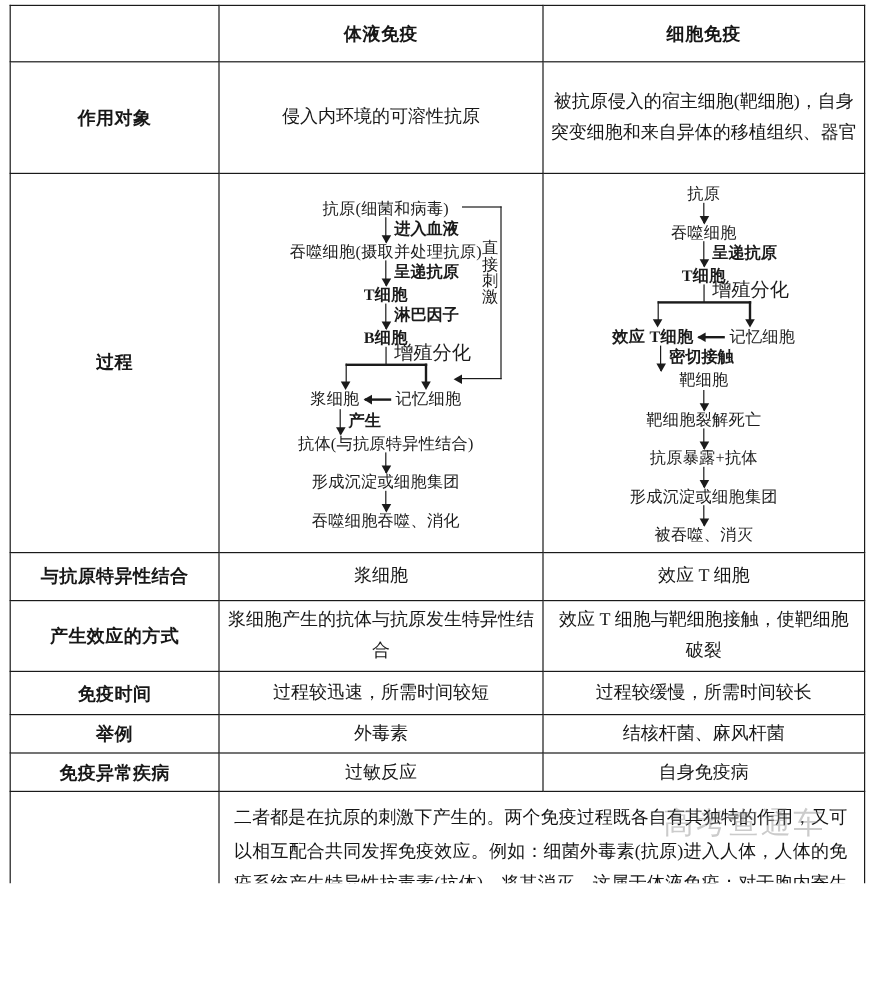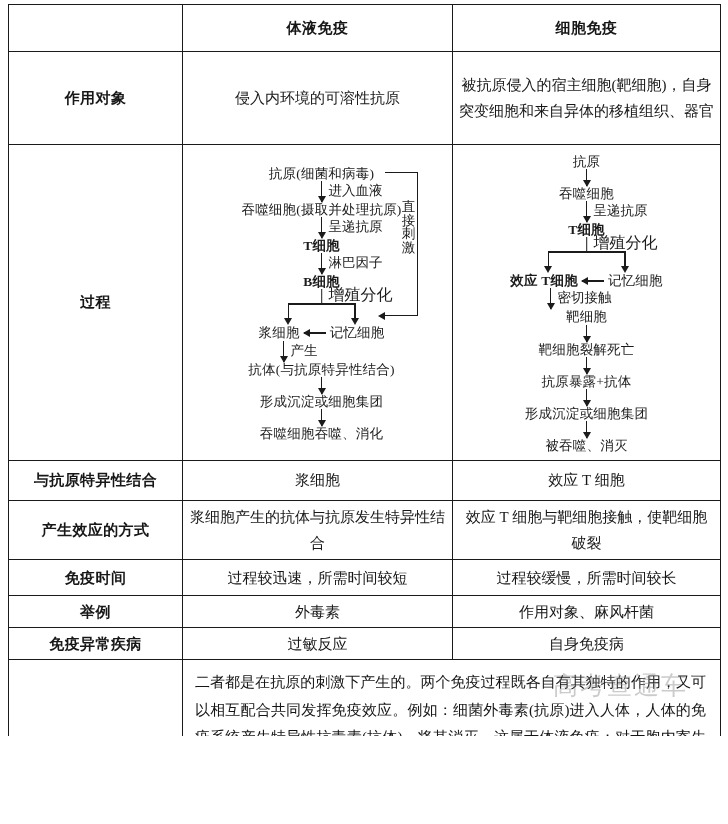--- a/index.html
+++ b/index.html
@@ -83,20 +83,21 @@
     border-left:4px solid transparent;
     border-right:4px solid transparent;
     border-top:7px solid #1b1b1b;
   }
   .arrow .cap{
     position:absolute;left:50%;top:0px;
     margin-left:7px;
     white-space:nowrap;
     font-size:13.5px;line-height:20px;
     color:#1b1b1b;
+    font-weight:bold;
   }
   
   .arrow.short{height:17px;}
   .arrow.short .stem{height:17px;}
 
   
   .fork{
     position:relative;
     width:150px;height:36px;
     margin:0 auto;
@@ -359,21 +360,21 @@
 
       <tr>
         <td class="rowlabel" style="height:29px;">免疫时间</td>
         <td>过程较迅速，所需时间较短</td>
         <td>过程较缓慢，所需时间较长</td>
       </tr>
 
       <tr>
         <td class="rowlabel" style="height:25px;margin-left:16px;">举例</td>
         <td>外毒素</td>
-        <td>作用对象、麻风杆菌</td>
+        <td>结核杆菌、麻风杆菌</td>
       </tr>
 
       <tr>
         <td class="rowlabel" style="height:25px;">免疫异常疾病</td>
         <td>过敏反应</td>
         <td>自身免疫病</td>
       </tr>
 
       <tr>
         <td class="rowlabel" style="height:200px;">联系</td>

